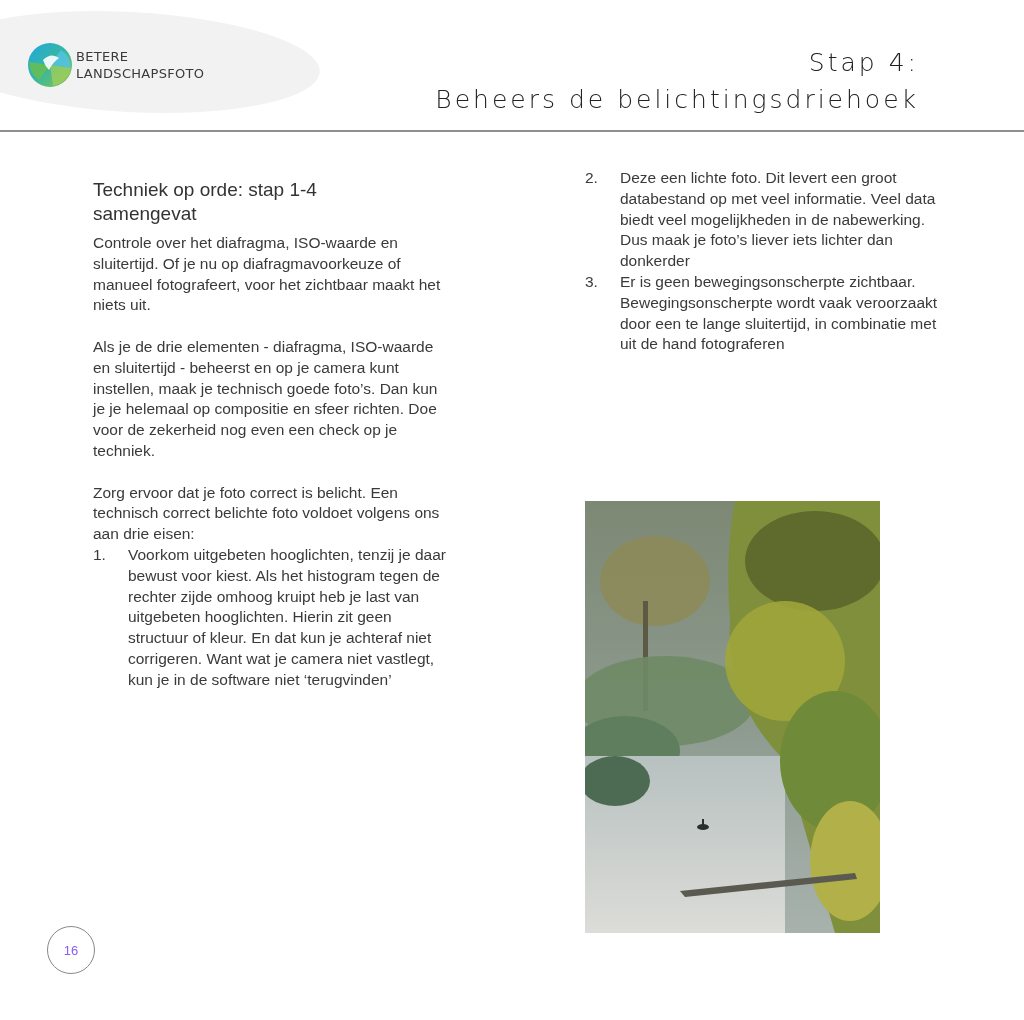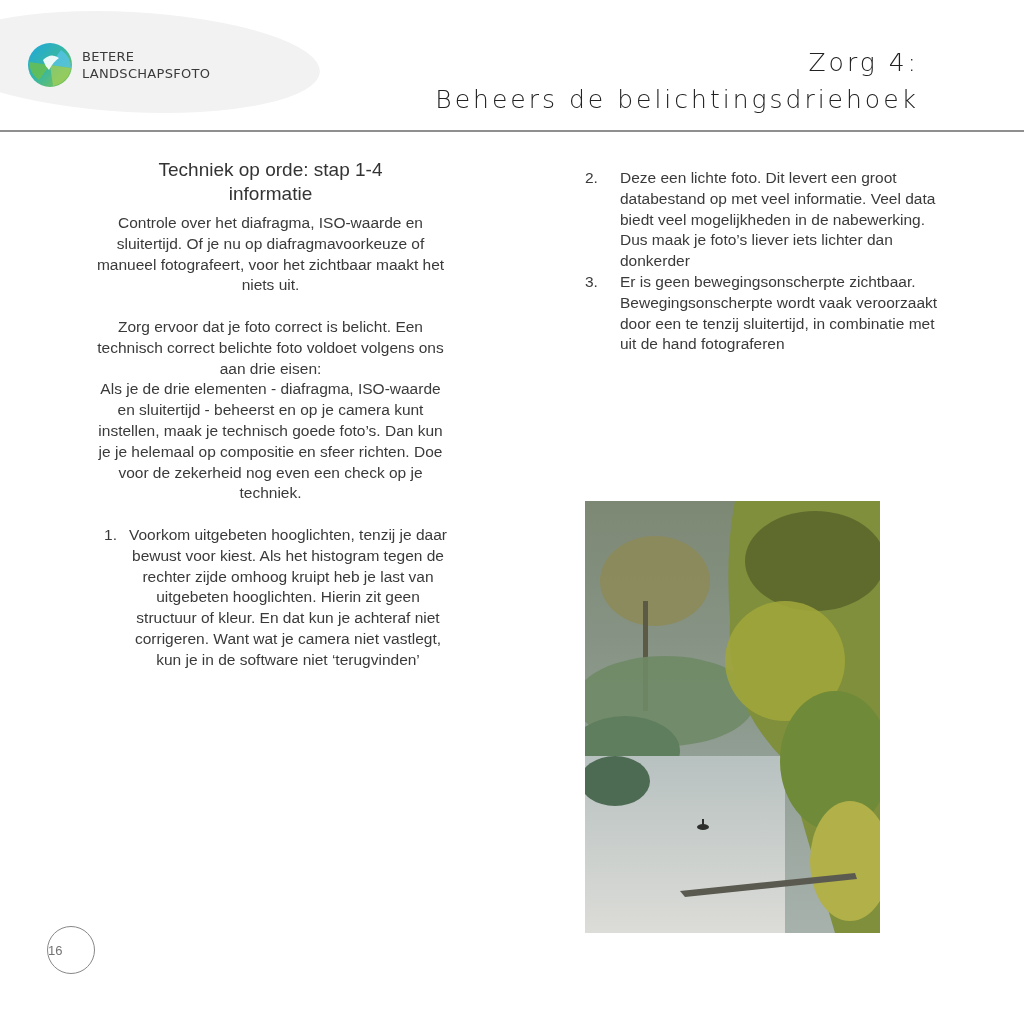--- a/index.html
+++ b/index.html
@@ -9,47 +9,47 @@
     font-family:"Liberation Sans", sans-serif;
   }
   .header-blob {
     position:absolute; left:-60px; top:12px; width:380px; height:100px;
     background:#f2f2f2; border-radius:50%;
     transform:rotate(3deg);
   }
   .logo { position:absolute; left:27px; top:42px; display:flex; align-items:center; }
   .logo-mark { width:46px; height:46px; }
   .logo-text {
-    margin-left:9px; font-family:"DejaVu Sans", sans-serif; font-size:13px;
+    margin-left:3px; font-family:"DejaVu Sans", sans-serif; font-size:13px;
     line-height:17px; color:#3a3a3a; letter-spacing:0.3px;
   }
   .title-block {
     position:absolute; right:105px; top:44px; text-align:right;
     font-family:"DejaVu Sans", sans-serif; color:#222;
     font-size:25px; letter-spacing:3px; line-height:37px; font-weight:300;
   }
   .rule { position:absolute; left:0; top:130px; width:1024px; height:2px; background:#8f8f8f; }
   .col { position:absolute; font-size:15.5px; line-height:20.8px; color:#3a3a3a; }
-  .col-left { left:93px; top:158px; width:355px;text-align:center; }
+  .col-left { left:93px; top:178px; width:355px; }
   .col-right { left:585px; top:168px; width:360px; }
   .subheading { font-size:19px; line-height:24px; color:#333; margin:0 0 7px 0; }
   p { margin:0 0 20.8px 0; }
   .list { margin:0; padding:0; list-style:none; }
   .list li { display:flex; margin:0; }
   .list .num { width:35px; flex:none; }
   .list .txt { flex:1; }
   .photo {
     position:absolute; left:585px; top:501px; width:295px; height:432px; overflow:hidden;
     background:linear-gradient(180deg,#7b8a74 0%,#8a9668 25%,#6f8a5e 45%,#90a290 62%,#c6cdcf 78%,#d7d7d6 100%);
   }
   .page-num {
     position:absolute; left:47px; top:926px; width:46px; height:46px;
     border:1.5px solid #888; border-radius:50%;
-    display:flex; align-items:center; justify-content:flex-start;
-    font-size:13px; color:#737373;
+    display:flex; align-items:center; justify-content:center;
+    font-size:13px; color:#8b5cf6;
   }
 </style>
 </head>
 <body>
 
 <div class="header-blob"></div>
 
 <div class="logo">
   <svg class="logo-mark" viewBox="0 0 46 46">
     <defs>
@@ -65,51 +65,51 @@
     <path d="M23 23 L44 26 A22 22 0 0 1 26 44 Z" fill="#a6d05a" opacity="0.7"></path>
     <path d="M16 18 Q24 10 32 16 Q26 20 22 28 Q18 24 16 18 Z" fill="#ffffff" opacity="0.9"></path>
   </svg>
   <div class="logo-text">
     <div>BETERE</div>
     <div>LANDSCHAPSFOTO</div>
   </div>
 </div>
 
 <div class="title-block">
-  <div>Zorg 4:</div>
+  <div>Stap 4:</div>
   <div>Beheers de belichtingsdriehoek</div>
 </div>
 
 <div class="rule"></div>
 
 <div class="col col-left">
   <div class="subheading">
     <div>Techniek op orde: stap 1-4</div>
-    <div>informatie</div>
+    <div>samengevat</div>
   </div>
   <p>Controle over het diafragma, ISO-waarde en sluitertijd. Of je nu op diafragmavoorkeuze of manueel fotografeert, voor het zichtbaar maakt het niets uit.</p>
+  <p>Als je de drie elementen - diafragma, ISO-waarde en sluitertijd - beheerst en op je camera kunt instellen, maak je technisch goede foto’s. Dan kun je je helemaal op compositie en sfeer richten. Doe voor de zekerheid nog even een check op je techniek.</p>
   <p style="margin-bottom:0">Zorg ervoor dat je foto correct is belicht. Een technisch correct belichte foto voldoet volgens ons aan drie eisen:</p>
-  <p>Als je de drie elementen - diafragma, ISO-waarde en sluitertijd - beheerst en op je camera kunt instellen, maak je technisch goede foto’s. Dan kun je je helemaal op compositie en sfeer richten. Doe voor de zekerheid nog even een check op je techniek.</p>
   <ol class="list">
     <li>
       <span class="num">1.</span>
       <span class="txt">Voorkom uitgebeten hooglichten, tenzij je daar bewust voor kiest. Als het histogram tegen de rechter zijde omhoog kruipt heb je last van uitgebeten hooglichten. Hierin zit geen structuur of kleur. En dat kun je achteraf niet corrigeren. Want wat je camera niet vastlegt, kun je in de software niet ‘terugvinden’</span>
     </li>
   </ol>
 </div>
 
 <div class="col col-right">
   <ol class="list">
     <li>
       <span class="num">2.</span>
       <span class="txt">Deze een lichte foto. Dit levert een groot databestand op met veel informatie. Veel data biedt veel mogelijkheden in de nabewerking. Dus maak je foto’s liever iets lichter dan donkerder</span>
     </li>
     <li>
       <span class="num">3.</span>
-      <span class="txt">Er is geen bewegingsonscherpte zichtbaar. Bewegingsonscherpte wordt vaak veroorzaakt door een te tenzij sluitertijd, in combinatie met uit de hand fotograferen</span>
+      <span class="txt">Er is geen bewegingsonscherpte zichtbaar. Bewegingsonscherpte wordt vaak veroorzaakt door een te lange sluitertijd, in combinatie met uit de hand fotograferen</span>
     </li>
   </ol>
 </div>
 
 <div class="photo">
   <svg width="295" height="432" viewBox="0 0 295 432">
     <defs>
       <linearGradient id="sky" x1="0" y1="0" x2="0" y2="1">
         <stop offset="0" stop-color="#7d8874"></stop>
         <stop offset="0.5" stop-color="#8c9a8e"></stop>

